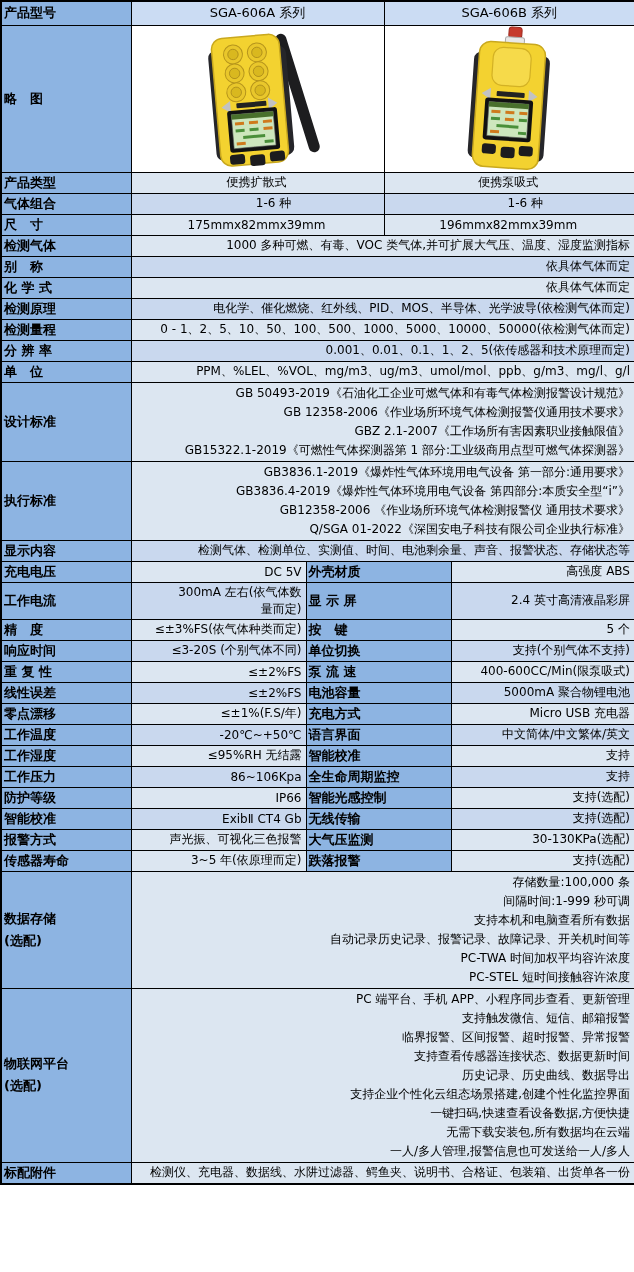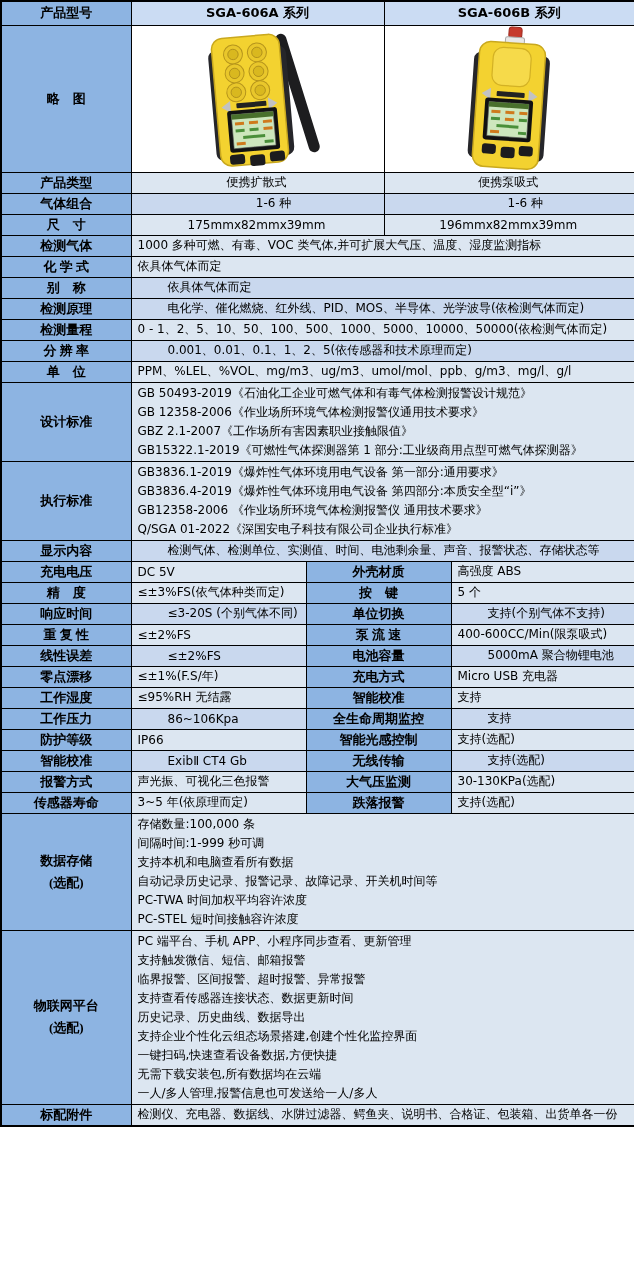--- a/index.html
+++ b/index.html
@@ -1,21 +1,21 @@
 <!DOCTYPE html>
 <html style="--label-bg: #8DB4E2; --header-bg: #CBDCF3; --row-light: #DCE6F1; --row-dark: #C9D8EE; --border-c: #000000; --sketch-bg: #FFFFFF;"><head>
 <meta charset="utf-8">
 <style>
   html,body{margin:0;padding:0;background:#fff;}
   body{width:634px;font-family:"DejaVu Sans","Liberation Sans",sans-serif;color:#000;}
   table{border-collapse:collapse;table-layout:fixed;width:634px;border:2px solid var(--border-c,#000);background:#fff;}
   td{border:1px solid var(--border-c,#000);padding:1px 4px;font-size:12px;vertical-align:middle;overflow:hidden;word-break:break-all;}
-  .lbl{background:var(--label-bg,#8DB4E2);font-weight:bold;text-align:center;font-size:13px;padding:1px 2px;font-family:Liberation Serif, serif;}
-  .hdr{background:var(--header-bg,#CBDCF3);font-weight:bold;text-align:center;font-size:13px;}
-  .val{text-align:left;padding-left:6px;}
+  .lbl{background:var(--label-bg,#8DB4E2);font-weight:bold;text-align:left;font-size:13px;padding:1px 2px;}
+  .hdr{background:var(--header-bg,#CBDCF3);font-weight:normal;text-align:center;font-size:13px;}
+  .val{text-align:right;padding-left:6px;}
   .ctr{text-align:center;padding-left:2px;}
   .sh-l{background:var(--row-light,#DCE6F1);}
   .sh-d{background:var(--row-dark,#C9D8EE);padding-left:36px;}
   .sketch{background:var(--sketch-bg,#fff);text-align:center;vertical-align:middle;padding:0;}
   .ml span{display:block;line-height:19px;}
   .lbl .blk{display:block;line-height:22px;}
   .rh-head{height:24px;} .rh-sketch{height:146px;} .rh-s{height:16px;}
   .rh-alarm{height:44px;} .rh-foot{height:22px;}
   svg{display:block;margin:0 auto;}
 </style>
@@ -130,26 +130,26 @@
     <td class="lbl">尺　寸</td>
     <td class="val ctr sh-l" colspan="2">175mmx82mmx39mm</td>
     <td class="val ctr sh-l" colspan="2">196mmx82mmx39mm</td>
   </tr>
 
   <tr class="rh-s">
     <td class="lbl">检测气体</td>
     <td class="val sh-l" colspan="4">1000 多种可燃、有毒、VOC 类气体,并可扩展大气压、温度、湿度监测指标</td>
   </tr>
   <tr class="rh-s">
+    <td class="lbl">别　称</td>
+    <td class="val sh-d" colspan="4">依具体气体而定</td>
+  </tr>
+  <tr class="rh-s">
     <td class="lbl">化 学 式</td>
     <td class="val sh-l" colspan="4">依具体气体而定</td>
-  </tr>
-  <tr class="rh-s">
-    <td class="lbl">别　称</td>
-    <td class="val sh-d" colspan="4">依具体气体而定</td>
   </tr>
   <tr class="rh-s">
     <td class="lbl">检测原理</td>
     <td class="val sh-d" colspan="4">电化学、催化燃烧、红外线、PID、MOS、半导体、光学波导(依检测气体而定)</td>
   </tr>
   <tr class="rh-s">
     <td class="lbl">检测量程</td>
     <td class="val sh-l" colspan="4">0 - 1、2、5、10、50、100、500、1000、5000、10000、50000(依检测气体而定)</td>
   </tr>
   <tr class="rh-s">
@@ -186,20 +186,26 @@
     <td class="val sh-d" colspan="4">检测气体、检测单位、实测值、时间、电池剩余量、声音、报警状态、存储状态等</td>
   </tr>
 
   <tr class="rh-s">
     <td class="lbl">充电电压</td>
     <td class="val sh-l">DC 5V</td>
     <td class="lbl" colspan="2">外壳材质</td>
     <td class="val sh-l">高强度 ABS</td>
   </tr>
   <tr class="rh-s">
+    <td class="lbl">工作电流</td>
+    <td class="val sh-d">300mA 左右(依气体数量而定)</td>
+    <td class="lbl" colspan="2">显 示 屏</td>
+    <td class="val sh-d">2.4 英寸高清液晶彩屏</td>
+  </tr>
+  <tr class="rh-s">
     <td class="lbl">精　度</td>
     <td class="val sh-l">≤±3%FS(依气体种类而定)</td>
     <td class="lbl" colspan="2">按　键</td>
     <td class="val sh-l">5 个</td>
   </tr>
   <tr class="rh-s">
     <td class="lbl">响应时间</td>
     <td class="val sh-d">≤3-20S (个别气体不同)</td>
     <td class="lbl" colspan="2">单位切换</td>
     <td class="val sh-d">支持(个别气体不支持)</td>
@@ -214,20 +220,26 @@
     <td class="lbl">线性误差</td>
     <td class="val sh-d">≤±2%FS</td>
     <td class="lbl" colspan="2">电池容量</td>
     <td class="val sh-d">5000mA 聚合物锂电池</td>
   </tr>
   <tr class="rh-s">
     <td class="lbl">零点漂移</td>
     <td class="val sh-l">≤±1%(F.S/年)</td>
     <td class="lbl" colspan="2">充电方式</td>
     <td class="val sh-l">Micro USB 充电器</td>
+  </tr>
+  <tr class="rh-s">
+    <td class="lbl">工作温度</td>
+    <td class="val sh-d">-20℃~+50℃</td>
+    <td class="lbl" colspan="2">语言界面</td>
+    <td class="val sh-d">中文简体/中文繁体/英文</td>
   </tr>
   <tr class="rh-s">
     <td class="lbl">工作湿度</td>
     <td class="val sh-l">≤95%RH 无结露</td>
     <td class="lbl" colspan="2">智能校准</td>
     <td class="val sh-l">支持</td>
   </tr>
   <tr class="rh-s">
     <td class="lbl">工作压力</td>
     <td class="val sh-d">86~106Kpa</td>

